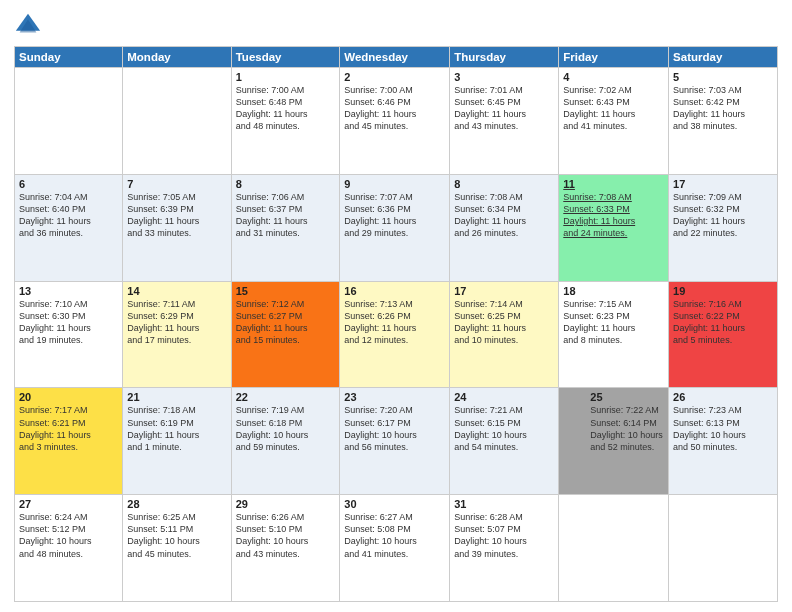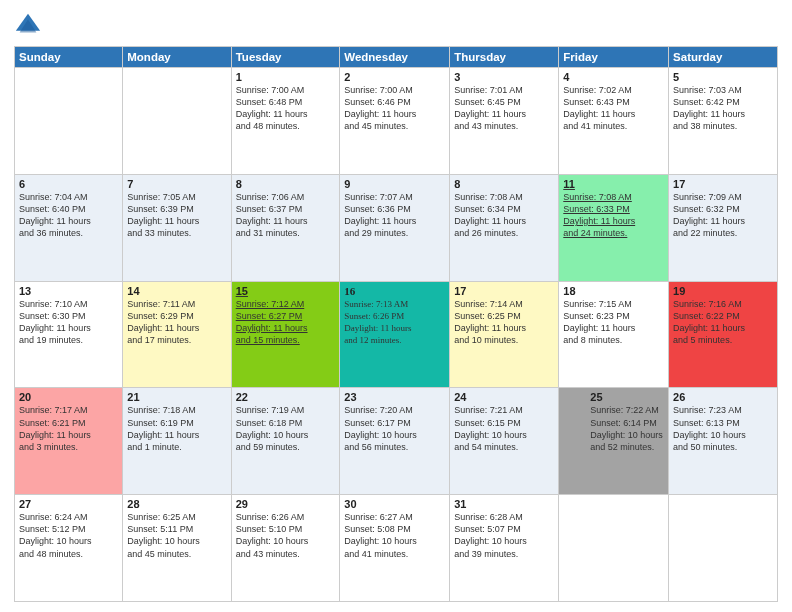--- a/index.html
+++ b/index.html
@@ -188,43 +188,43 @@
         </tr>
         <tr>
           <td style="background: rgb(255, 255, 255);">
             <div class="day-num">13</div>
             <div class="day-info">Sunrise: 7:10 AM<br>Sunset: 6:30 PM<br>Daylight: 11 hours<br>and 19 minutes.</div>
           </td>
           <td style="background: #fef9c3;">
             <div class="day-num">14</div>
             <div class="day-info">Sunrise: 7:11 AM<br>Sunset: 6:29 PM<br>Daylight: 11 hours<br>and 17 minutes.</div>
           </td>
-          <td style="background: #84cc16; text-decoration: underline;">
+          <td style="background: #f97316;">
             <div class="day-num">15</div>
             <div class="day-info">Sunrise: 7:12 AM<br>Sunset: 6:27 PM<br>Daylight: 11 hours<br>and 15 minutes.</div>
           </td>
-          <td style="background: #14b8a6; font-family: Liberation Serif, serif;">
+          <td style="background: #fef9c3;">
             <div class="day-num">16</div>
             <div class="day-info">Sunrise: 7:13 AM<br>Sunset: 6:26 PM<br>Daylight: 11 hours<br>and 12 minutes.</div>
           </td>
           <td style="background: #fef9c3;">
             <div class="day-num">17</div>
             <div class="day-info">Sunrise: 7:14 AM<br>Sunset: 6:25 PM<br>Daylight: 11 hours<br>and 10 minutes.</div>
           </td>
           <td style="background: rgb(255, 255, 255);">
             <div class="day-num">18</div>
             <div class="day-info">Sunrise: 7:15 AM<br>Sunset: 6:23 PM<br>Daylight: 11 hours<br>and 8 minutes.</div>
           </td>
           <td style="background: #ef4444;">
             <div class="day-num">19</div>
             <div class="day-info">Sunrise: 7:16 AM<br>Sunset: 6:22 PM<br>Daylight: 11 hours<br>and 5 minutes.</div>
           </td>
         </tr>
         <tr>
-          <td style="background: #fca5a5;">
+          <td style="background: #fde047;">
             <div class="day-num">20</div>
             <div class="day-info">Sunrise: 7:17 AM<br>Sunset: 6:21 PM<br>Daylight: 11 hours<br>and 3 minutes.</div>
           </td>
           <td style="background: rgb(234, 240, 247);">
             <div class="day-num">21</div>
             <div class="day-info">Sunrise: 7:18 AM<br>Sunset: 6:19 PM<br>Daylight: 11 hours<br>and 1 minute.</div>
           </td>
           <td style="background: rgb(234, 240, 247);">
             <div class="day-num">22</div>
             <div class="day-info">Sunrise: 7:19 AM<br>Sunset: 6:18 PM<br>Daylight: 10 hours<br>and 59 minutes.</div>

